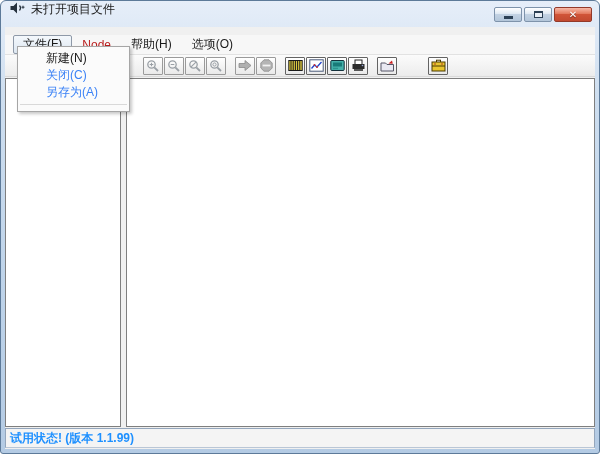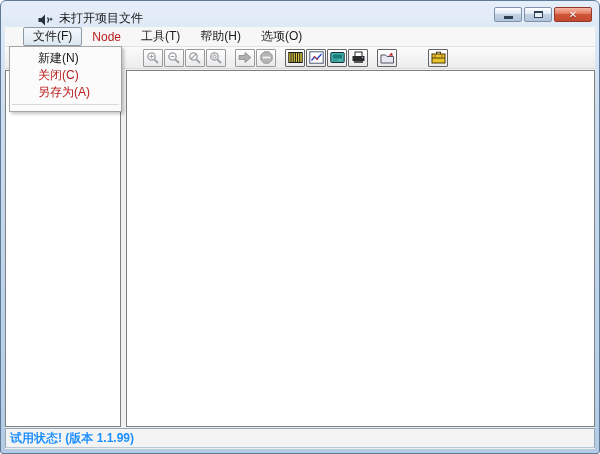--- a/index.html
+++ b/index.html
@@ -1,37 +1,37 @@
 <!DOCTYPE html>
 <html><head>
 <meta charset="utf-8">
 <style>
   html,body{margin:0;padding:0;background:#fff;font-family:"Liberation Sans","DejaVu Sans",sans-serif;}
   .window{position:relative;width:600px;height:454px;box-sizing:border-box;
     background:linear-gradient(180deg,#e6eef9 0%,#cfdff0 20%,#bfd4ea 60%,#b4cbe4 100%);
     border:1px solid #5d7a99;border-radius:6px 6px 3px 3px;overflow:hidden;}
   
-  .titlebar{height:26px;display:flex;align-items:flex-end;padding-left:8px;box-sizing:border-box;margin-left:28px;}
+  .titlebar{height:26px;display:flex;align-items:flex-start;padding-left:8px;box-sizing:border-box;}
   .title-icon{width:16px;height:14px;margin-right:6px;flex:0 0 auto;}
   .title-text{font-size:12px;color:#1a1a1a;}
   .caption-buttons{position:absolute;top:6px;right:7px;display:flex;gap:2px;}
   .cap-btn{width:28px;height:15px;box-sizing:border-box;border:1px solid #7e93ab;border-radius:2px;
     background:linear-gradient(180deg,#ffffff 0%,#dfe9f3 45%,#c2d2e3 50%,#b3c6da 100%);
     display:flex;align-items:center;justify-content:center;cursor:default;}
   .cap-close{width:38px;border-color:#93392a;
     background:linear-gradient(180deg,#f7b9a7 0%,#e3785c 45%,#d05438 50%,#c24a30 100%);}
   .glyph-min{width:9px;height:3px;background:#2b4055;margin-top:5px;}
   .glyph-max{width:9px;height:7px;box-sizing:border-box;border:1px solid #2b4055;border-top-width:2px;background:#e8eff7;}
   .glyph-close{color:#fff;font-size:10px;font-weight:bold;line-height:1;text-shadow:0 1px 1px rgba(0,0,0,.45);}
   
   .app-body{position:absolute;left:4px;right:4px;top:26px;bottom:4px;background:#f0f0f0;
     display:flex;flex-direction:column;box-sizing:border-box;}
   
   .menubar{height:19px;flex:0 0 auto;background:#f7f7f7;border-bottom:1px solid #e2e2e2;
-    display:flex;align-items:stretch;font-size:12px;padding-left:18px;color:#1a1a1a;}
+    display:flex;align-items:stretch;font-size:12px;padding-left:8px;color:#1a1a1a;margin-top:8px;}
   .menu-item{display:flex;align-items:center;padding:0 10px;white-space:nowrap;}
   .menu-item.open{border:1px solid #8e99a8;border-radius:2px;padding:0 9px;
     background:linear-gradient(180deg,#f4f8fc,#dde7f1);}
   .menu-item.disabled{color:#b91c1c;}
   
   .toolbar{height:21px;flex:0 0 auto;display:flex;align-items:center;
     background:linear-gradient(180deg,#fbfbfb,#ececec);border-bottom:1px solid #dadada;
     padding-left:138px;}
   .tb-btn{width:20px;height:18px;box-sizing:border-box;margin-right:1px;border:1px solid #636363;
     border-radius:1px;background:linear-gradient(180deg,#ffffff,#e9e9e9);
@@ -43,25 +43,25 @@
   .workspace{flex:1 1 auto;display:flex;margin-top:1px;overflow:hidden;}
   .left-panel{width:116px;flex:0 0 auto;background:#ffffff;border:1px solid #7f7f7f;box-sizing:border-box;}
   .splitter{width:5px;flex:0 0 auto;}
   .canvas{flex:1 1 auto;background:#ffffff;border:1px solid #7f7f7f;box-sizing:border-box;}
   
   .statusbar{height:22px;flex:0 0 auto;padding:1px 0 0 0;box-sizing:border-box;}
   .status-field{height:20px;box-sizing:border-box;border:1px solid #94a6bc;border-bottom-color:#b9c6d6;
     background:#f4f4f4;display:flex;align-items:center;padding-left:4px;
     font-size:12px;font-weight:bold;color:#1e90ff;}
   
-  .dropdown{position:absolute;left:8px;top:45px;width:111px;background:#fbfbfb;
+  .dropdown{position:absolute;left:16px;top:45px;width:111px;background:#fbfbfb;
     border:1px solid #a6a6a6;box-shadow:2px 2px 3px rgba(0,0,0,.22);z-index:20;
     padding:3px 0;font-size:12px;color:#1a1a1a;}
   .dd-item{height:17px;line-height:17px;padding-left:28px;white-space:nowrap;}
-  .dd-item.disabled{color:#b91c1c;}
+  .dd-item.disabled{color:#3b82f6;}
   .dd-sep{height:1px;background:#d9d9d9;margin:3px 2px;}
 </style>
 </head>
 <body>
 
 <div class="window">
 
   <div class="titlebar">
     <svg class="title-icon" viewBox="0 0 16 14">
       <path d="M1.5 5 h3 l3.5 -3.5 v11 l-3.5 -3.5 h-3 z" fill="#26323e"></path>
@@ -80,21 +80,20 @@
     <div class="cap-btn cap-close">
       <span class="glyph-close">✕</span>
     </div>
   </div>
 
   <div class="app-body">
 
     <div class="menubar">
       <div class="menu-item open">文件(F)</div>
       <div class="menu-item disabled">Node</div>
-      <div class="menu-item">工具(T)</div>
       <div class="menu-item">帮助(H)</div>
       <div class="menu-item">选项(O)</div>
     </div>
 
     <div class="toolbar">
       <div class="tb-btn disabled">
         <svg width="14" height="14" viewBox="0 0 14 14">
           <circle cx="5.5" cy="5.5" r="3.7" fill="none" stroke="#9aa0a6" stroke-width="1.3"></circle>
           <line x1="8.3" y1="8.3" x2="12" y2="12" stroke="#9aa0a6" stroke-width="1.8"></line>
           <path d="M3.7 5.5 h3.6 M5.5 3.7 v3.6" stroke="#9aa0a6" stroke-width="1.1"></path>

